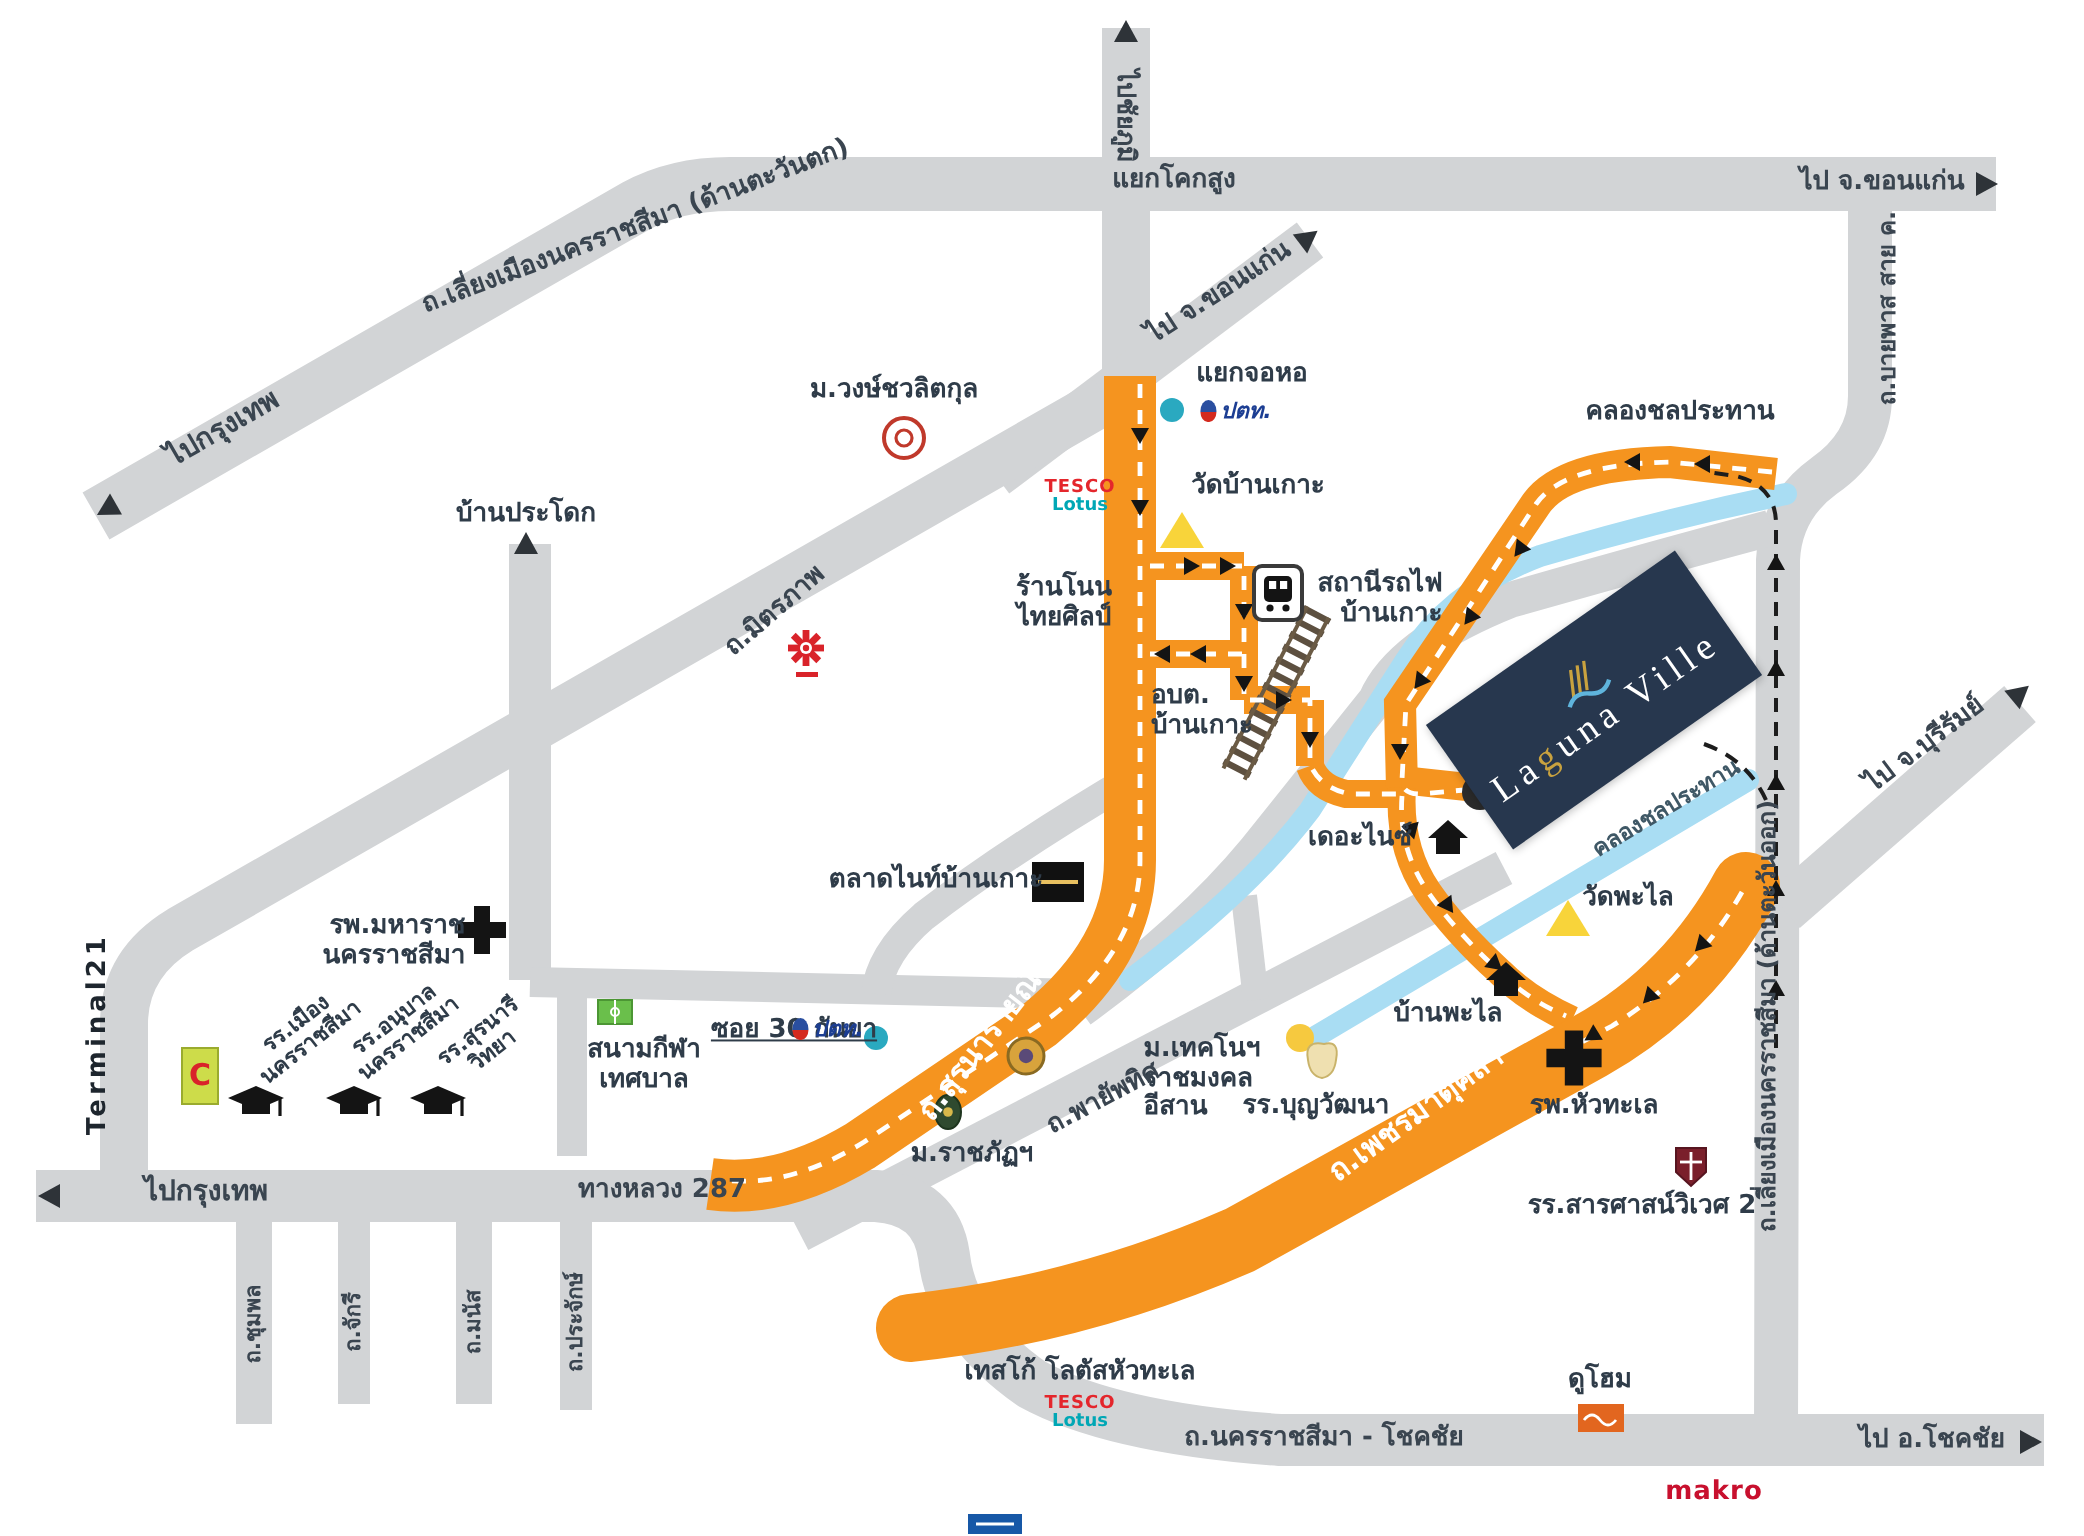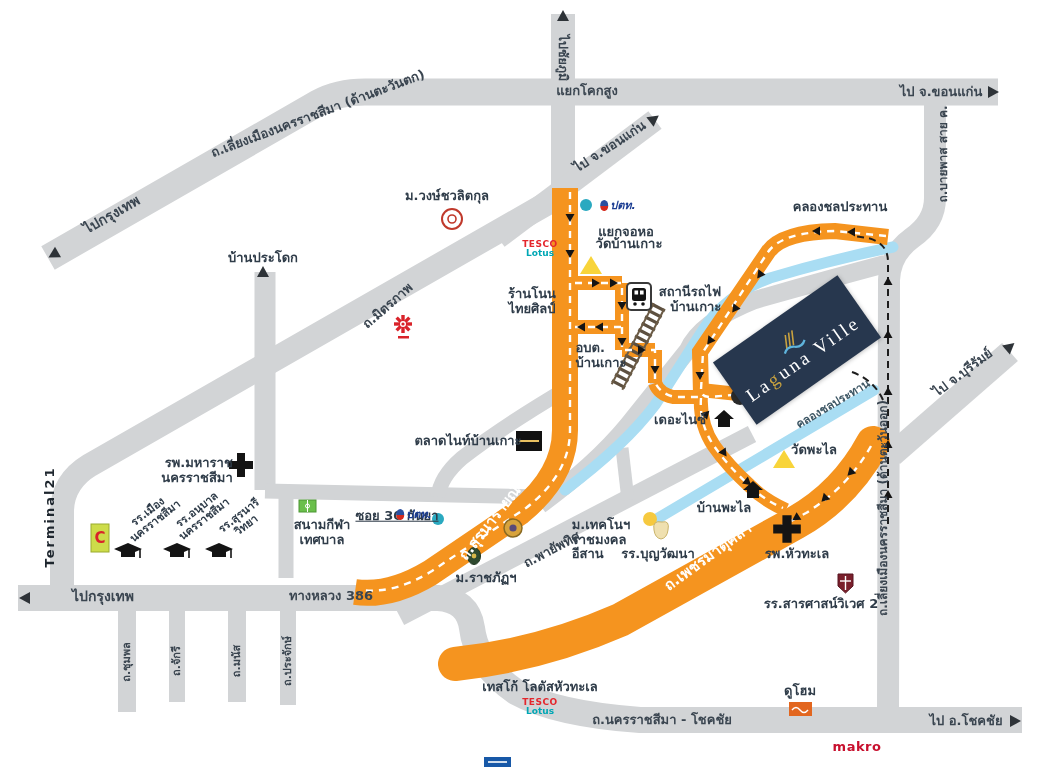--- a/index.html
+++ b/index.html
@@ -205,24 +205,24 @@
       <g>
         <rect x="484" y="757" width="27" height="10" fill="#1758a7"></rect>
         <line x1="488" y1="762" x2="507" y2="762" stroke="#fff" stroke-width="1.6"></line>
       </g>
     </g>
   </svg>
 
   <div class="lbl onroad" style="left:112px;top:215px;transform:translate(-50%,-50%) rotate(-30deg);font-size:14px;">ไปกรุงเทพ</div>
   <div class="lbl onroad" style="left:318px;top:114px;transform:translate(-50%,-50%) rotate(-20.5deg);">ถ.เลี่ยงเมืองนครราชสีมา (ด้านตะวันตก)</div>
   <div class="lbl onroad" style="left:563px;top:58px;transform:translate(-50%,-50%) rotate(90deg);font-size:12.5px;">ไปชัยภูมิ</div>
-  <div class="lbl onroad" style="left:587px;top:91px;">แยกโคกสูง</div>
+  <div class="lbl onroad" style="left:587px;top:91px;font-family:Liberation Mono, monospace;">แยกโคกสูง</div>
   <div class="lbl onroad" style="left:941px;top:92px;">ไป จ.ขอนแก่น</div>
   <div class="lbl onroad" style="left:610px;top:147px;transform:translate(-50%,-50%) rotate(-33deg);">ไป จ.ขอนแก่น</div>
-  <div class="lbl" style="left:626px;top:188px;margin-top:44px;">แยกจอหอ</div>
+  <div class="lbl" style="left:626px;top:188px;">แยกจอหอ</div>
 
   <div class="ptt sqlogo" style="left:618px;top:205px;">
     <span class="flame"></span>
     <span class="ptxt">ปตท.</span>
   </div>
 
   <div class="lbl" style="left:447px;top:196px;">ม.วงษ์ชวลิตกุล</div>
   <div class="lbl" style="left:263px;top:258px;">บ้านประโดก</div>
   <div class="lbl onroad" style="left:388px;top:306px;transform:translate(-50%,-50%) rotate(-41deg);">ถ.มิตรภาพ</div>
   <div class="lbl" style="left:840px;top:207px;">คลองชลประทาน</div>
@@ -276,21 +276,21 @@
   <div class="lbl" style="left:100px;top:538px;color:#d9232a;font-weight:bold;font-size:15px;">C</div>
 
   <div class="lbl small" style="left:152px;top:517px;transform:translate(-50%,-50%) rotate(-38deg);">รร.เมือง
 นครราชสีมา</div>
   <div class="lbl small" style="left:201px;top:515px;transform:translate(-50%,-50%) rotate(-38deg);">รร.อนุบาล
 นครราชสีมา</div>
   <div class="lbl small" style="left:243px;top:521px;transform:translate(-50%,-50%) rotate(-38deg);">รร.สุรนารี
 วิทยา</div>
 
   <div class="lbl onroad" style="left:103px;top:597px;font-size:14px;">ไปกรุงเทพ</div>
-  <div class="lbl onroad" style="left:331px;top:596px;">ทางหลวง 386</div>
+  <div class="lbl onroad" style="left:331px;top:596px;">ทางหลวง 287</div>
 
   <div class="lbl onroad small" style="left:127px;top:662px;transform:translate(-50%,-50%) rotate(-90deg);">ถ.ชุมพล</div>
   <div class="lbl onroad small" style="left:177px;top:661px;transform:translate(-50%,-50%) rotate(-90deg);">ถ.จักรี</div>
   <div class="lbl onroad small" style="left:237px;top:661px;transform:translate(-50%,-50%) rotate(-90deg);">ถ.มนัส</div>
   <div class="lbl onroad small" style="left:288px;top:661px;transform:translate(-50%,-50%) rotate(-90deg);">ถ.ประจักษ์</div>
 
   <div class="lbl white" style="left:708px;top:557px;transform:translate(-50%,-50%) rotate(-36deg);font-size:15px;font-weight:bold;">ถ.เพชรมาตุคลา</div>
   <div class="lbl" style="left:797px;top:554px;">รพ.หัวทะเล</div>
   <div class="lbl" style="left:821px;top:604px;">รร.สารศาสน์วิเวศ 2</div>
   <div class="lbl onroad" style="left:884px;top:508px;transform:translate(-50%,-50%) rotate(-90deg);font-size:12px;white-space:nowrap;">ถ.เลี่ยงเมืองนครราชสีมา (ด้านตะวันออก)</div>

